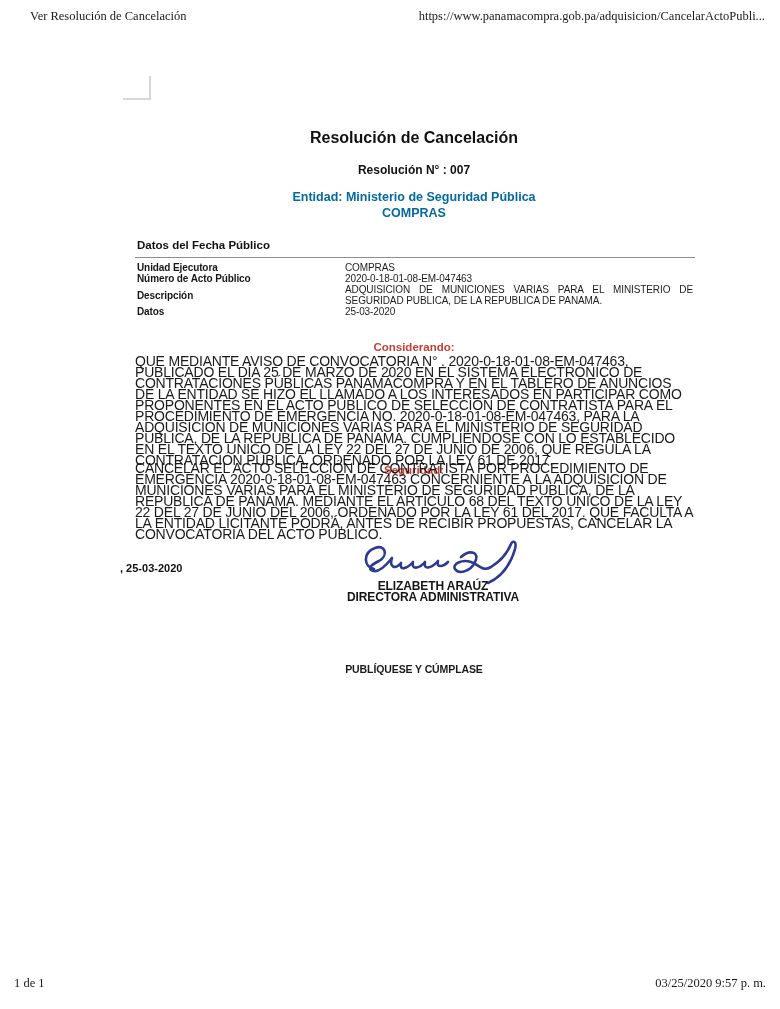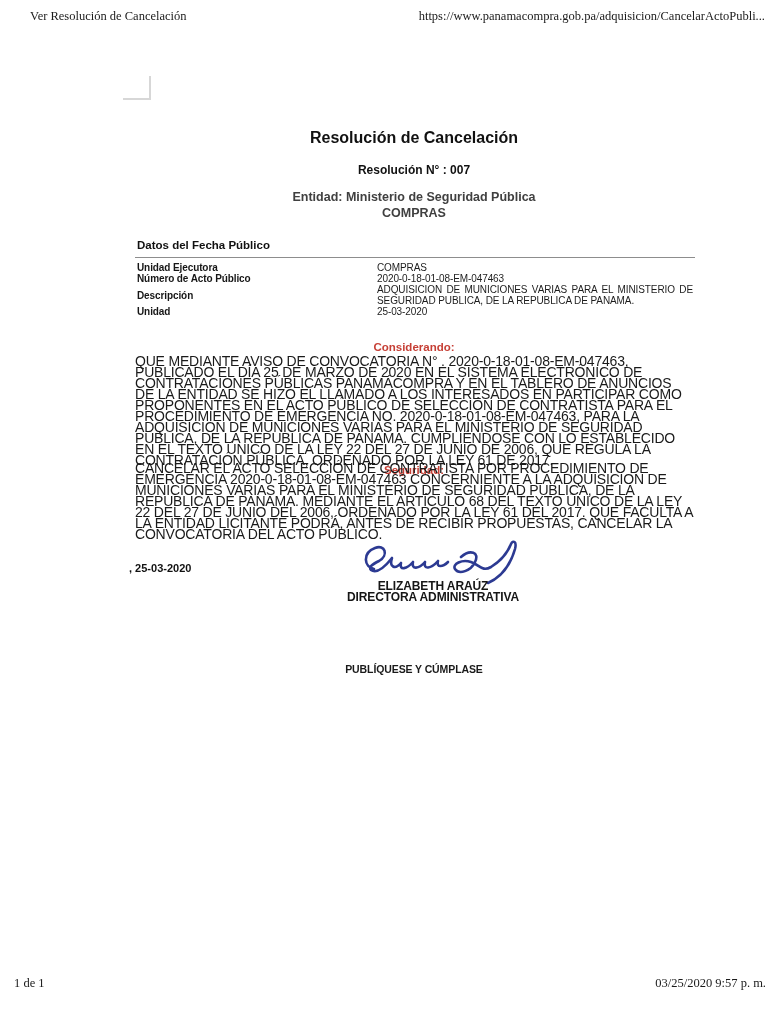--- a/index.html
+++ b/index.html
@@ -52,21 +52,21 @@
     text-align: center;
     font-size: 12px;
     font-weight: bold;
     color: #111;
   }
   .doc-entity {
     top: 189px;
     text-align: center;
     font-size: 12.5px;
     font-weight: bold;
-    color: #404040;
+    color: #0369a1;
     line-height: 16px;
   }
 
   .section-heading {
     top: 239px;
     left: 137px;
     font-size: 11.5px;
     font-weight: bold;
     color: #111;
   }
@@ -83,21 +83,21 @@
     width: 556px;
     border-collapse: collapse;
   }
   .fields td {
     padding: 0;
     font-size: 10px;
     line-height: 11px;
     letter-spacing: -0.1px;
     vertical-align: middle;
   }
-  .fields td.lbl { width: 240px; font-weight: bold; color: #161616; }
+  .fields td.lbl { width: 208px; font-weight: bold; color: #161616; }
   .fields td.val { text-align: justify; color: #1c1c1c; }
 
   .red-center-heading {
     text-align: center;
     font-size: 11.5px;
     font-weight: bold;
     color: #c63f35;
   }
   .h-considerando { top: 341px; }
   .h-resuelve     { top: 464px; }
@@ -107,21 +107,21 @@
     line-height: 11px;
     letter-spacing: -0.2px;
     color: #1a1a1a;
     text-align: left;
   }
   .par-considerando { top: 356px; }
   .par-resuelve     { top: 463px; }
 
   .date-line {
     top: 562px;
-    left: 129px;
+    left: 120px;
     font-size: 11px;
     font-weight: bold;
     color: #111;
   }
 
   .sig-svg {
     position: absolute;
     left: 358px; top: 539px;
     width: 170px; height: 50px;
   }
@@ -179,21 +179,21 @@
     </tr>
     <tr>
       <td class="lbl">Número de Acto Público</td>
       <td class="val">2020-0-18-01-08-EM-047463</td>
     </tr>
     <tr>
       <td class="lbl">Descripción</td>
       <td class="val">ADQUISICION DE MUNICIONES VARIAS PARA EL MINISTERIO DE SEGURIDAD PUBLICA, DE LA REPUBLICA DE PANAMA.</td>
     </tr>
     <tr>
-      <td class="lbl">Unidad</td>
+      <td class="lbl">Datos</td>
       <td class="val">25-03-2020</td>
     </tr>
   </tbody>
     </table>
 
   <div class="abs doc-col red-center-heading h-considerando">Considerando:</div>
   <div class="abs doc-col body-par par-considerando">QUE MEDIANTE AVISO DE CONVOCATORIA N° . 2020-0-18-01-08-EM-047463, PUBLICADO EL DÍA 25 DE MARZO DE 2020 EN EL SISTEMA ELECTRÓNICO DE CONTRATACIONES PÚBLICAS PANAMÁCOMPRA Y EN EL TABLERO DE ANUNCIOS DE LA ENTIDAD SE HIZO EL LLAMADO A LOS INTERESADOS EN PARTICIPAR COMO PROPONENTES EN EL ACTO PÚBLICO DE SELECCIÓN DE CONTRATISTA PARA EL PROCEDIMIENTO DE EMERGENCIA NO. 2020-0-18-01-08-EM-047463, PARA LA ADQUISICION DE MUNICIONES VARIAS PARA EL MINISTERIO DE SEGURIDAD PUBLICA, DE LA REPUBLICA DE PANAMA. CUMPLIÉNDOSE CON LO ESTABLECIDO EN EL TEXTO ÚNICO DE LA LEY 22 DEL 27 DE JUNIO DE 2006, QUE REGULA LA CONTRATACIÓN PÚBLICA, ORDENADO POR LA LEY 61 DE 2017.</div>
 
   <div class="abs doc-col red-center-heading h-resuelve">Seguridad:</div>
   <div class="abs doc-col body-par par-resuelve">CANCELAR EL ACTO SELECCIÓN DE CONTRATISTA POR PROCEDIMIENTO DE EMERGENCIA 2020-0-18-01-08-EM-047463 CONCERNIENTE A LA ADQUISICION DE MUNICIONES VARIAS PARA EL MINISTERIO DE SEGURIDAD PUBLICA, DE LA REPUBLICA DE PANAMA. MEDIANTE EL ARTÍCULO 68 DEL TEXTO ÚNICO DE LA LEY 22 DEL 27 DE JUNIO DEL 2006, ORDENADO POR LA LEY 61 DEL 2017. QUE FACULTA A LA ENTIDAD LICITANTE PODRÁ, ANTES DE RECIBIR PROPUESTAS, CANCELAR LA CONVOCATORIA DEL ACTO PÚBLICO.</div>

